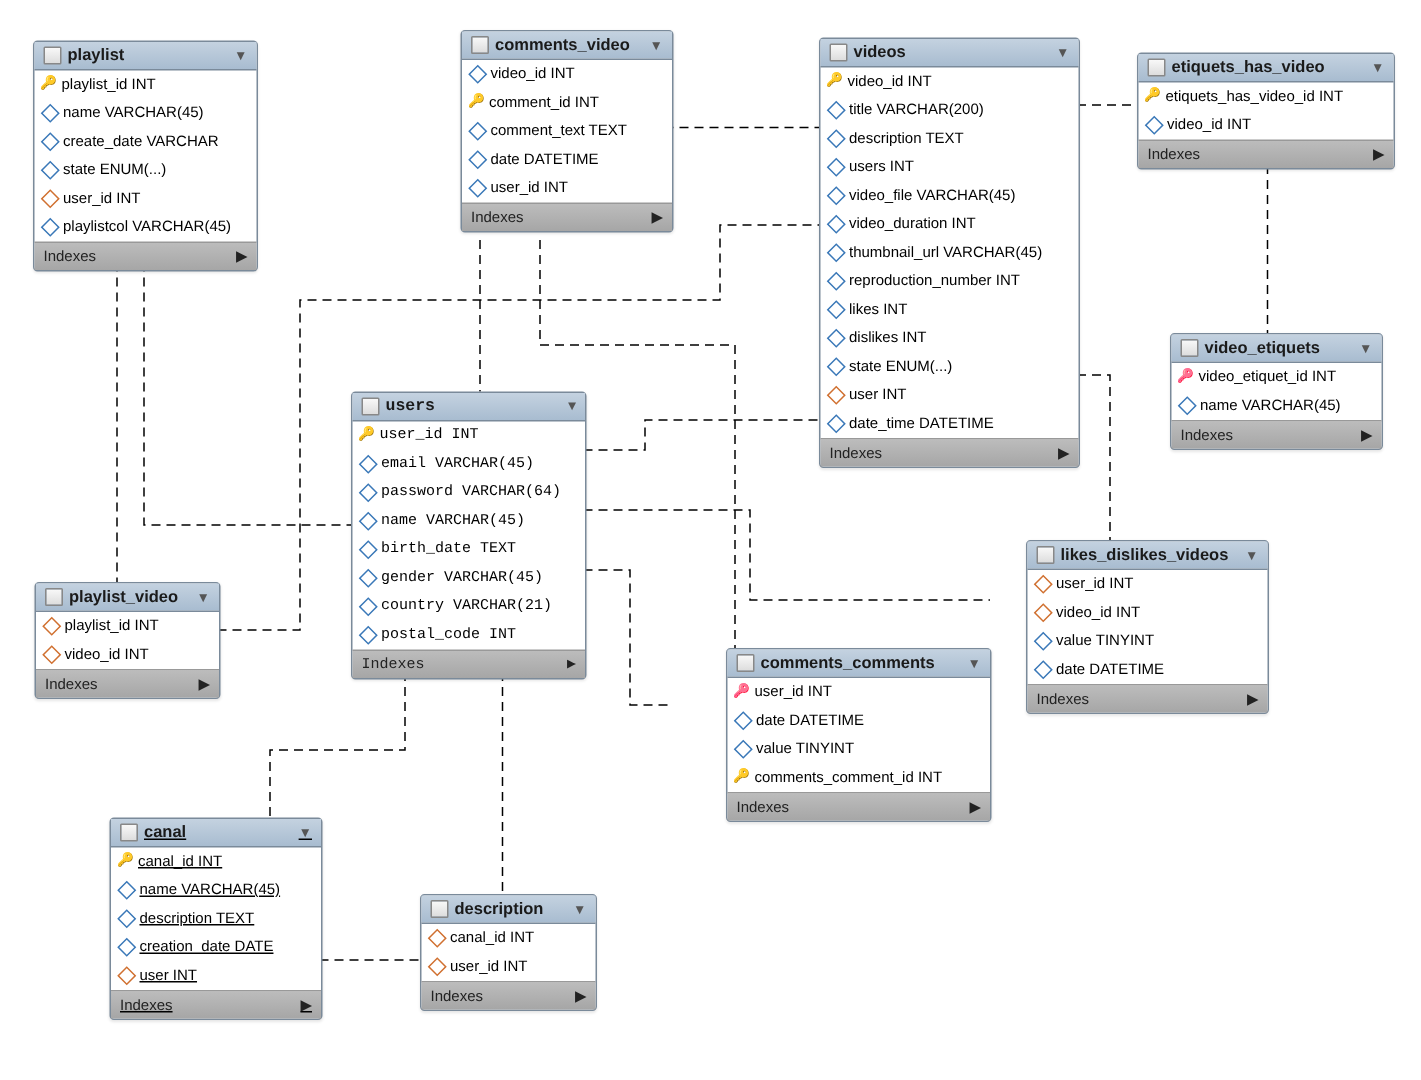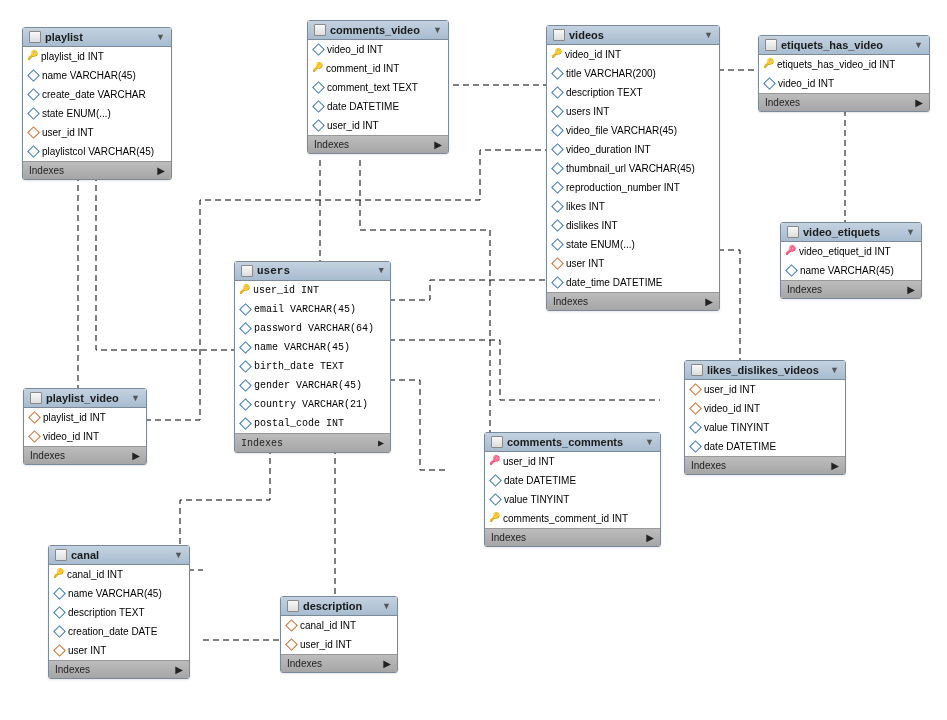--- a/index.html
+++ b/index.html
@@ -426,21 +426,21 @@
     </div>
     <div class="column-row">
       <span class="key"></span>
       <span>comments_comment_id INT</span>
     </div>
     <div class="indexes-row">
       <span>Indexes</span>
       <span>▶</span>
     </div>
   </div>
-<div class="table-box" style="left: 48px; top: 545px; width: 140px;">
+<div class="table-box" style="left: 73px; top: 545px; width: 140px; text-decoration: underline;">
     <div class="table-header">
       <div class="left">
         <span class="table-icon"></span>
         <span class="title">canal</span>
       </div>
       <span class="collapse-arrow">▼</span>
     </div>
     <div class="column-row">
       <span class="key"></span>
       <span>canal_id INT</span>

